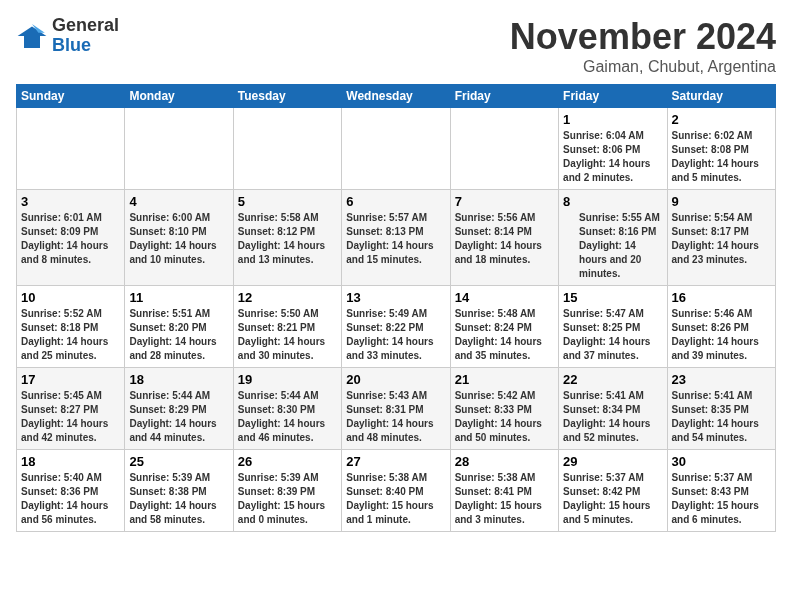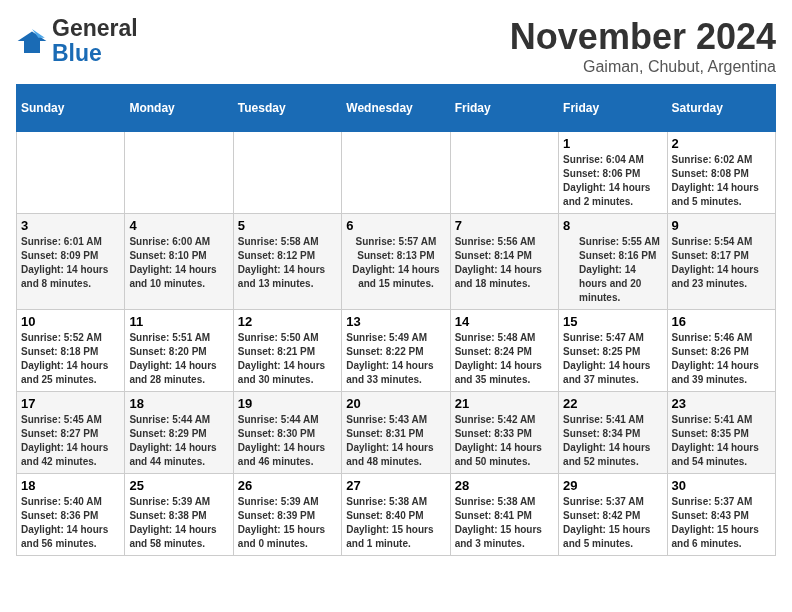--- a/index.html
+++ b/index.html
@@ -15,21 +15,21 @@
       justify-content: space-between;
       align-items: flex-start;
       margin-bottom: 8px;
     }
     .logo {
       display: flex;
       align-items: center;
       gap: 4px;
     }
     .logo-text {
-      font-size: 23px;
+      font-size: 18px;
       font-weight: bold;
       line-height: 1.1;
     }
     .logo-text .general { color: #333; }
     .logo-text .blue { color: #1a6bb5; }
     .logo-bird {
       width: 32px;
       height: 32px;
     }
     .title-area {
@@ -45,21 +45,21 @@
       color: #555;
     }
     .calendar {
       width: 100%;
       border-collapse: collapse;
       font-size: 11px;
     }
     .calendar th {
       background: #1a6bb5;
       color: #fff;
-      padding: 16px 4px;
+      padding: 4px 4px;
       text-align: left;
       font-size: 12px;
       font-weight: bold;
       border: 1px solid #1a6bb5;
       margin-left: 27px;
     }
     .calendar td {
       border: 1px solid #ccc;
       vertical-align: top;
       padding: 4px;
@@ -152,21 +152,21 @@
 Daylight: 14 hours and 10 minutes.</div>
         </td>
         <td>
           <span class="day-num">5</span>
           <div class="day-info" style="white-space: pre-line;">Sunrise: 5:58 AM
 Sunset: 8:12 PM
 Daylight: 14 hours and 13 minutes.</div>
         </td>
         <td>
           <span class="day-num">6</span>
-          <div class="day-info" style="white-space: pre-line; text-align: center;">Sunrise: 5:57 AM
+          <div class="day-info" style="white-space: pre-line;">Sunrise: 5:57 AM
 Sunset: 8:13 PM
 Daylight: 14 hours and 15 minutes.</div>
         </td>
         <td>
           <span class="day-num">7</span>
           <div class="day-info" style="white-space: pre-line;">Sunrise: 5:56 AM
 Sunset: 8:14 PM
 Daylight: 14 hours and 18 minutes.</div>
         </td>
         <td>

